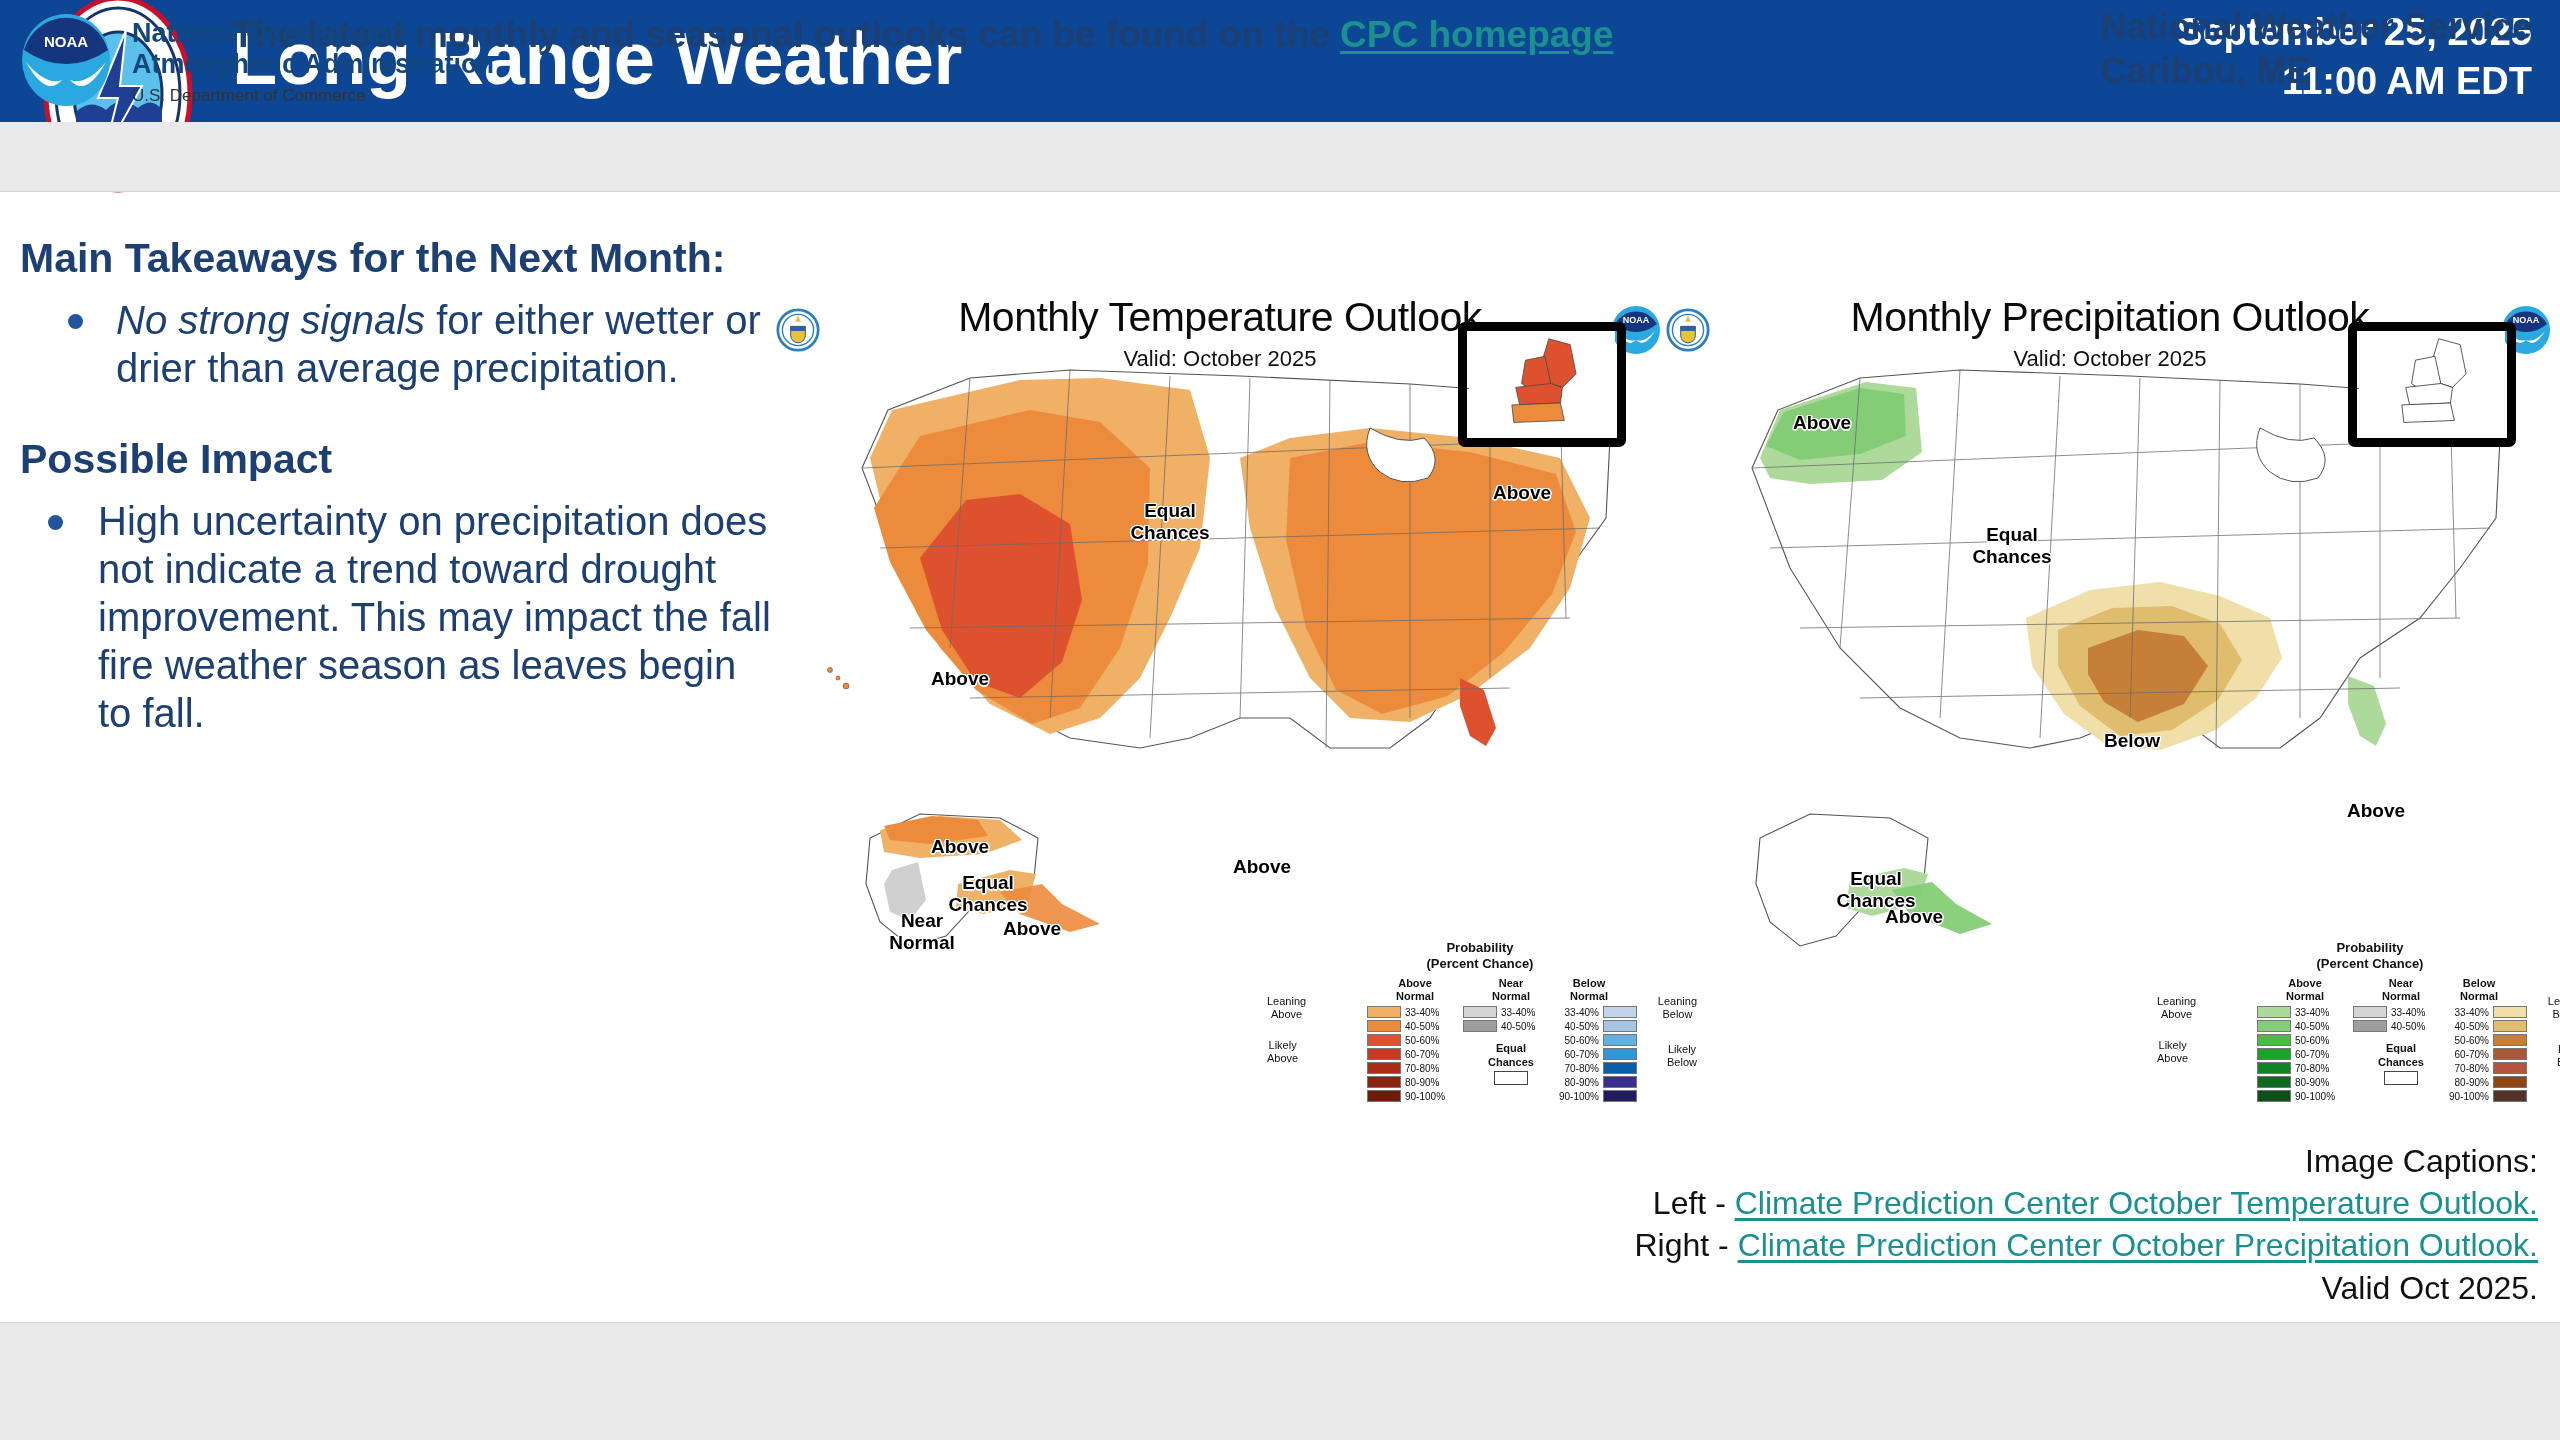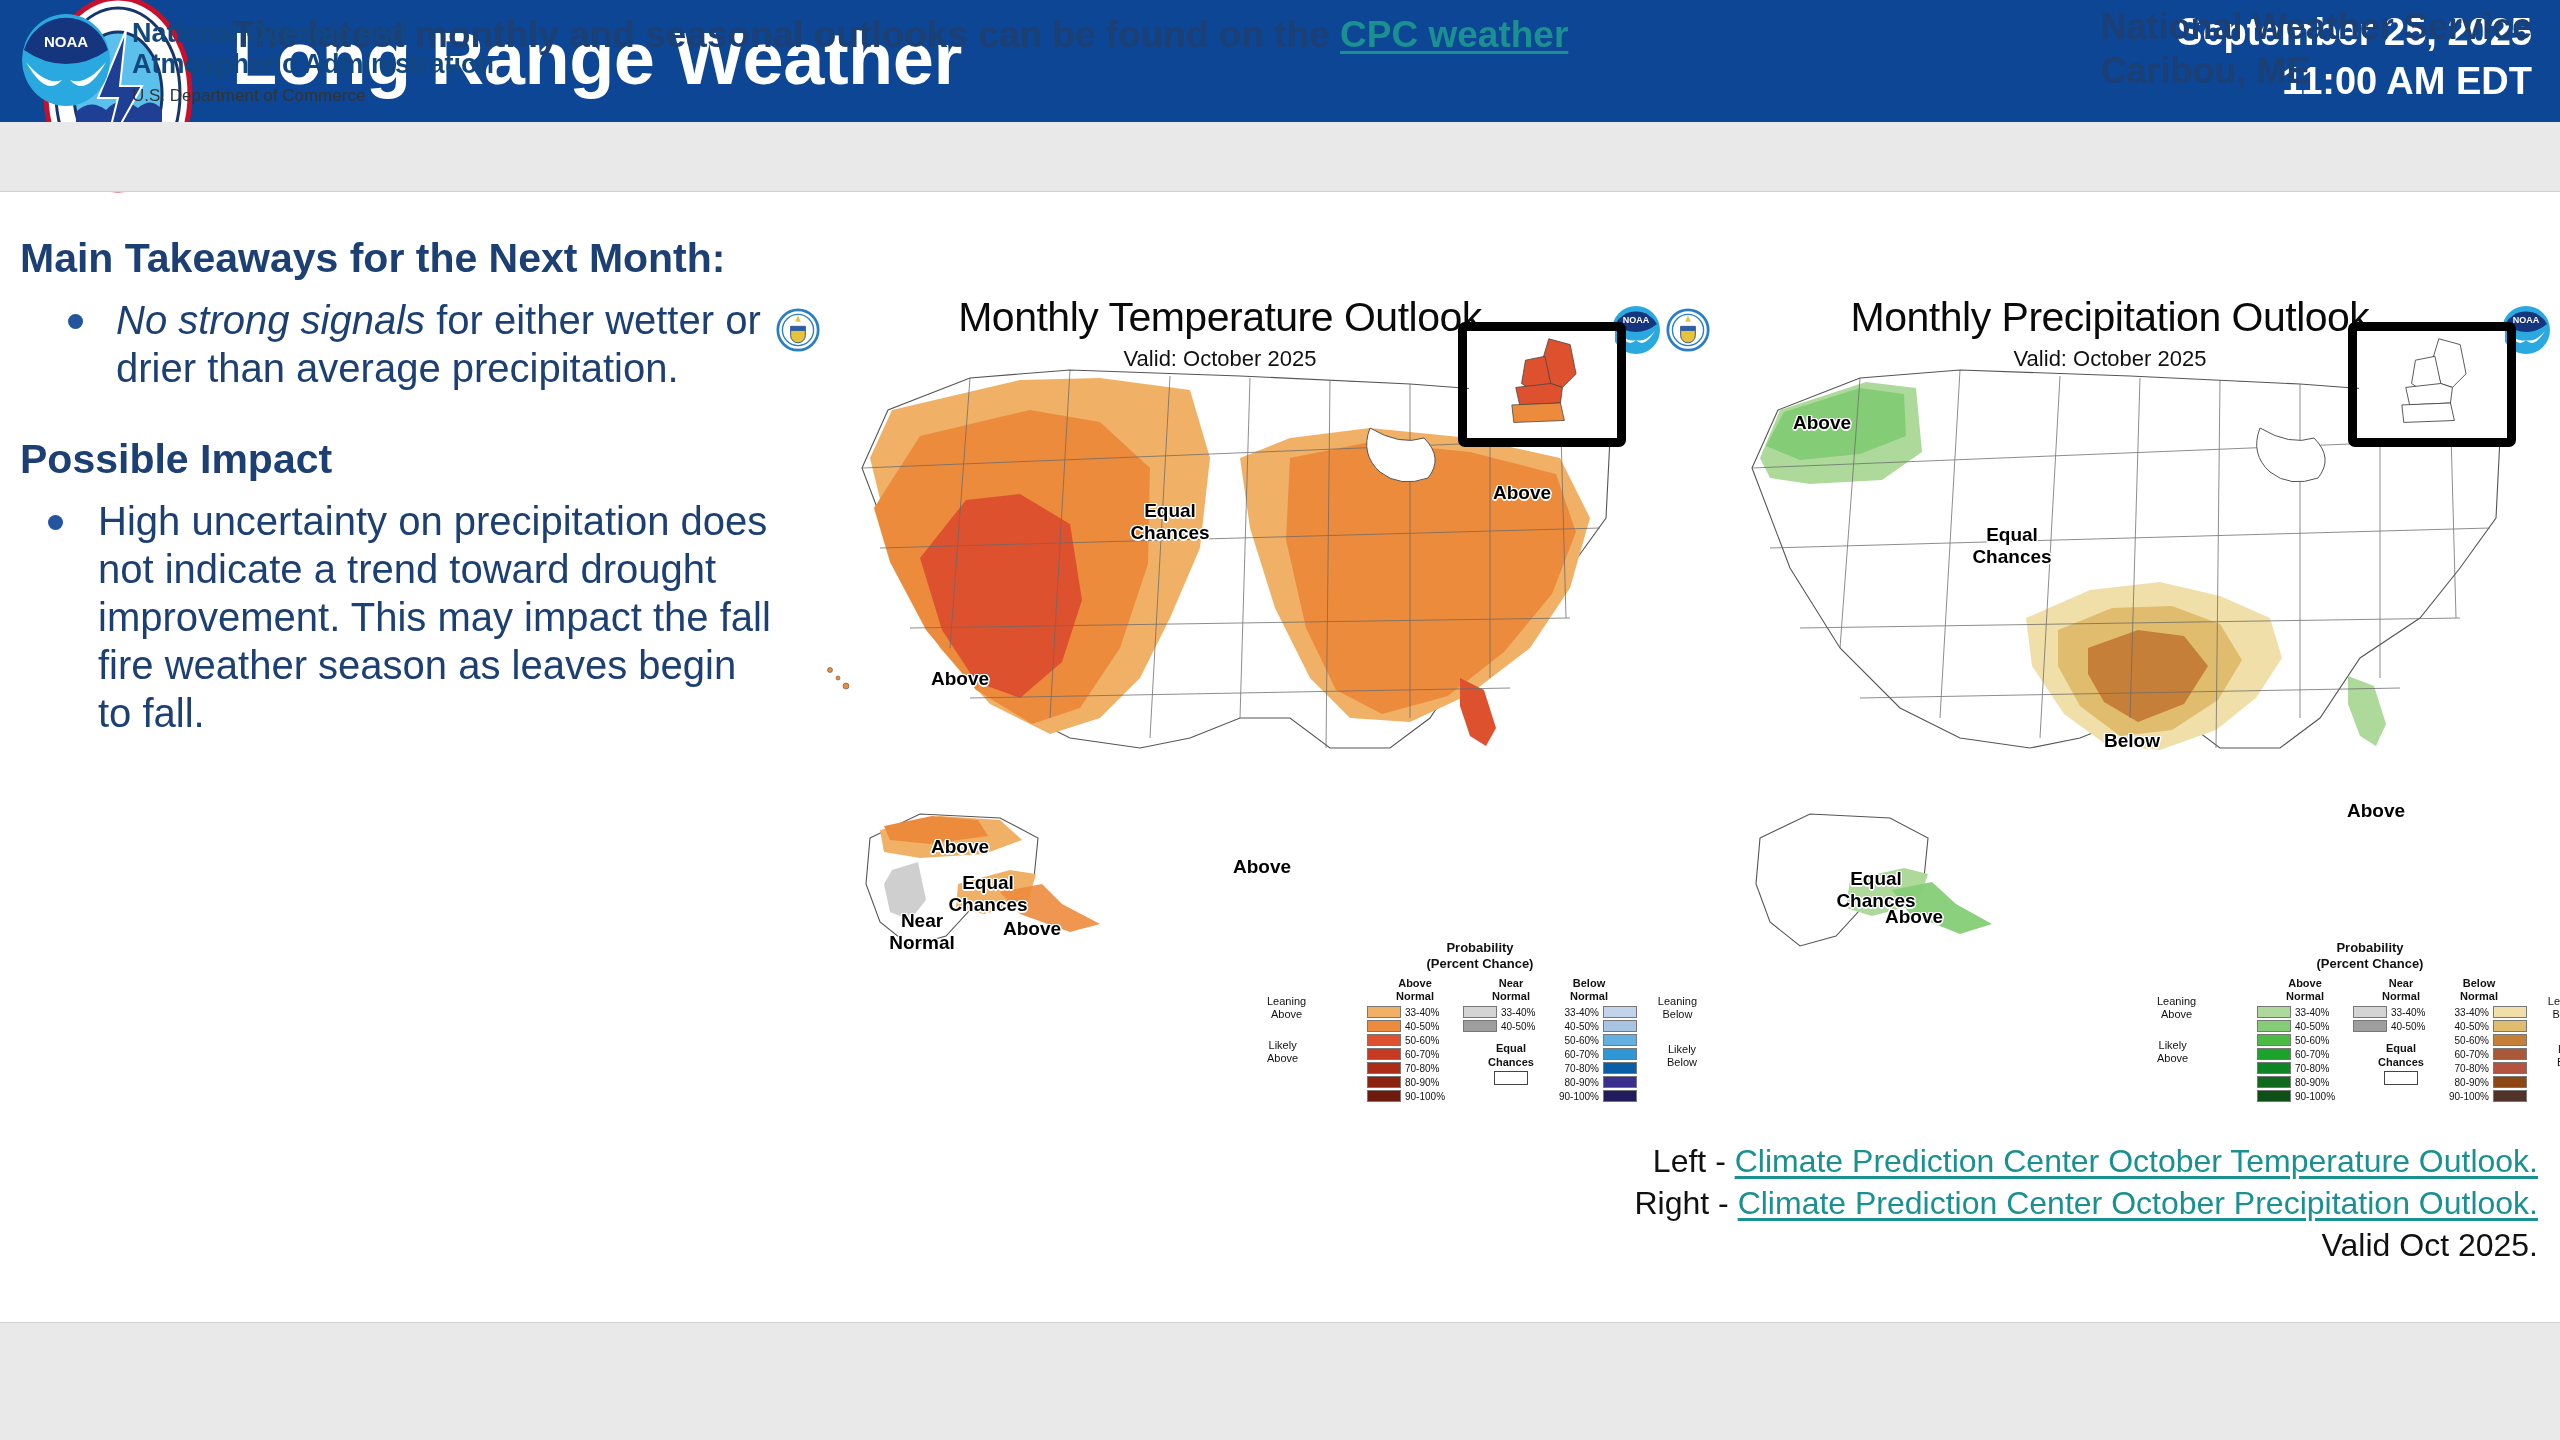--- a/index.html
+++ b/index.html
@@ -159,21 +159,21 @@
   </svg>
 
   <div class="header-title">Long Range Weather</div>
 
   <div class="header-datetime">
     <div>September 25, 2025</div>
     <div>11:00 AM EDT</div>
   </div>
 
   <div class="subbar"></div>
-  <div class="subbar-text"><span>The latest monthly and seasonal outlooks can be found on the </span><a href="#" class="link-teal">CPC weather</a></div>
+  <div class="subbar-text"><span>The latest monthly and seasonal outlooks can be found on the </span><a href="#" class="link-teal">CPC homepage</a></div>
 
   <div class="panel">
     <h2>Main Takeaways for the Next Month:</h2>
     <ul>
       <li><span></span><em>No strong signals</em><span> for either wetter or drier than average precipitation.</span></li>
     </ul>
     <div class="impact-head">Possible Impact</div>
     <ul class="impact-list">
       <li>High uncertainty on precipitation does not indicate a trend toward drought improvement. This may impact the fall fire weather season as leaves begin to fall.</li>
     </ul>
@@ -550,20 +550,21 @@
                 <div class="sw" style="background: rgb(81, 51, 42);"></div>
                 <div class="lg-lab">90-100%</div>
               </div>
             </div>
         </div>
       </div>
     </div>
   </div>
 
   <div class="captions">
+    <div>Image Captions:</div>
     <div><span>Left - </span><a href="#" class="link-teal">Climate Prediction Center October Temperature Outlook.</a></div>
     <div><span>Right - </span><a href="#" class="link-teal">Climate Prediction Center October Precipitation Outlook.</a></div>
     <div>Valid Oct 2025.</div>
   </div>
 
   <div class="footer"></div>
   <svg class="noaa-footer-logo" viewBox="0 0 96 96">
     <ellipse cx="48" cy="48" rx="44" ry="46" fill="#2aa9e0"></ellipse>
     <path d="M6 38 a44 46 0 0 1 84 0 q-20 14 -42 14 q-22 0 -42 -14 z" fill="#16357f"></path>
     <path d="M8 50 q20 24 36 18 q-16 18 -36 -18 z" fill="#ffffff"></path>

